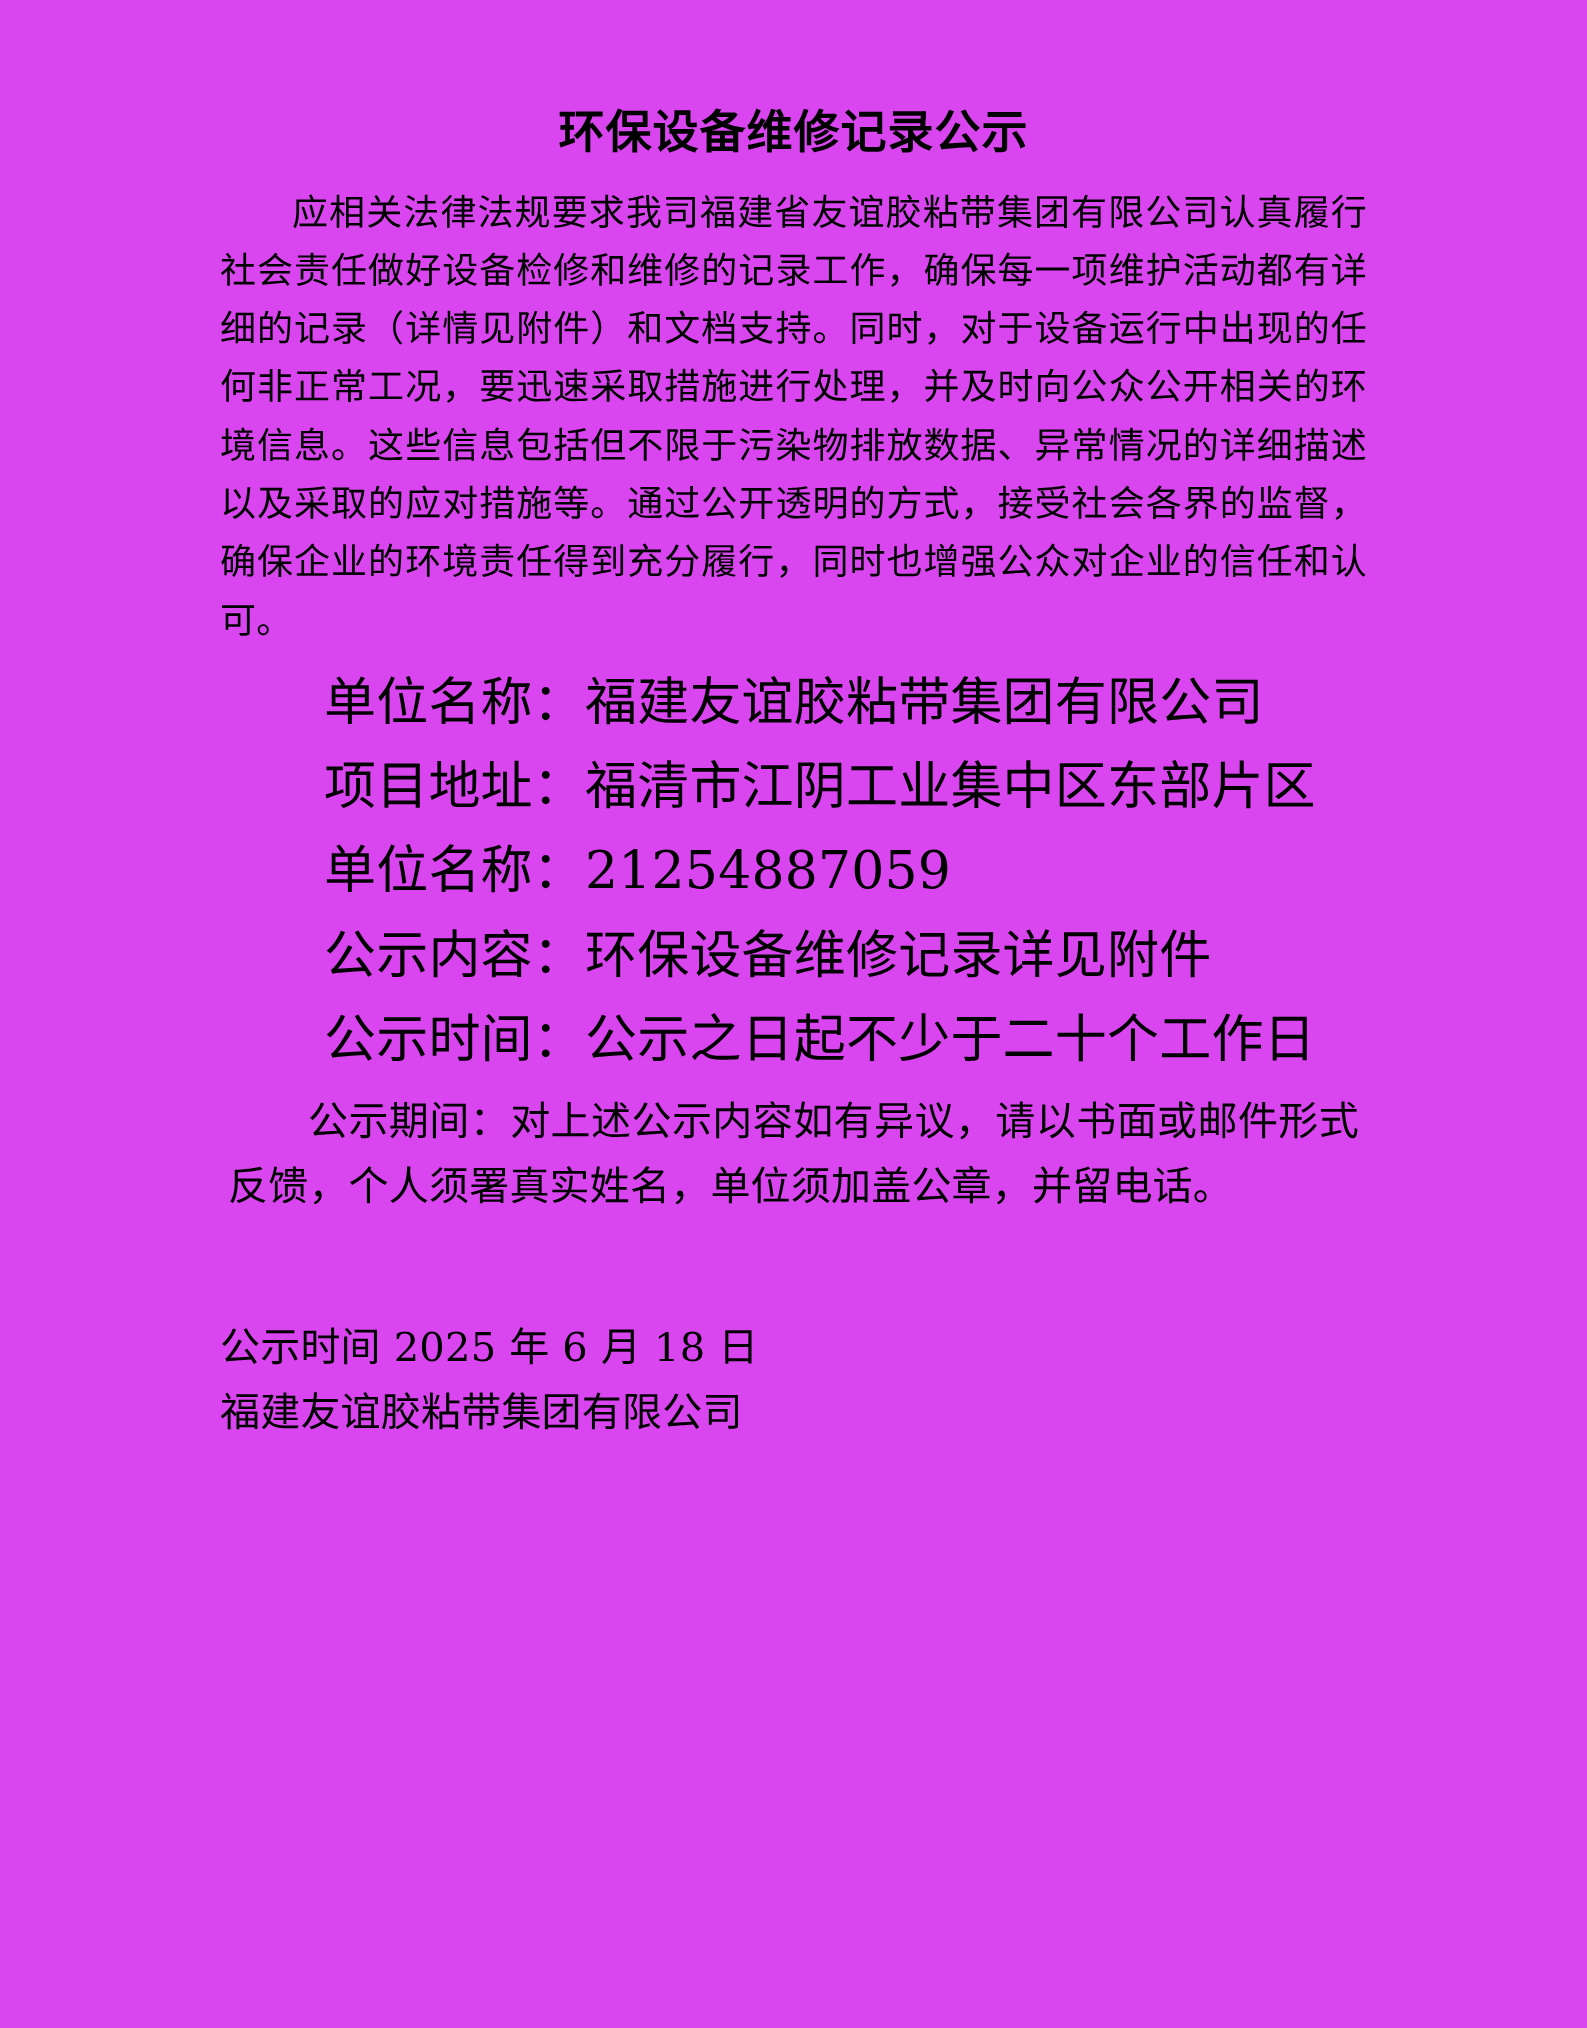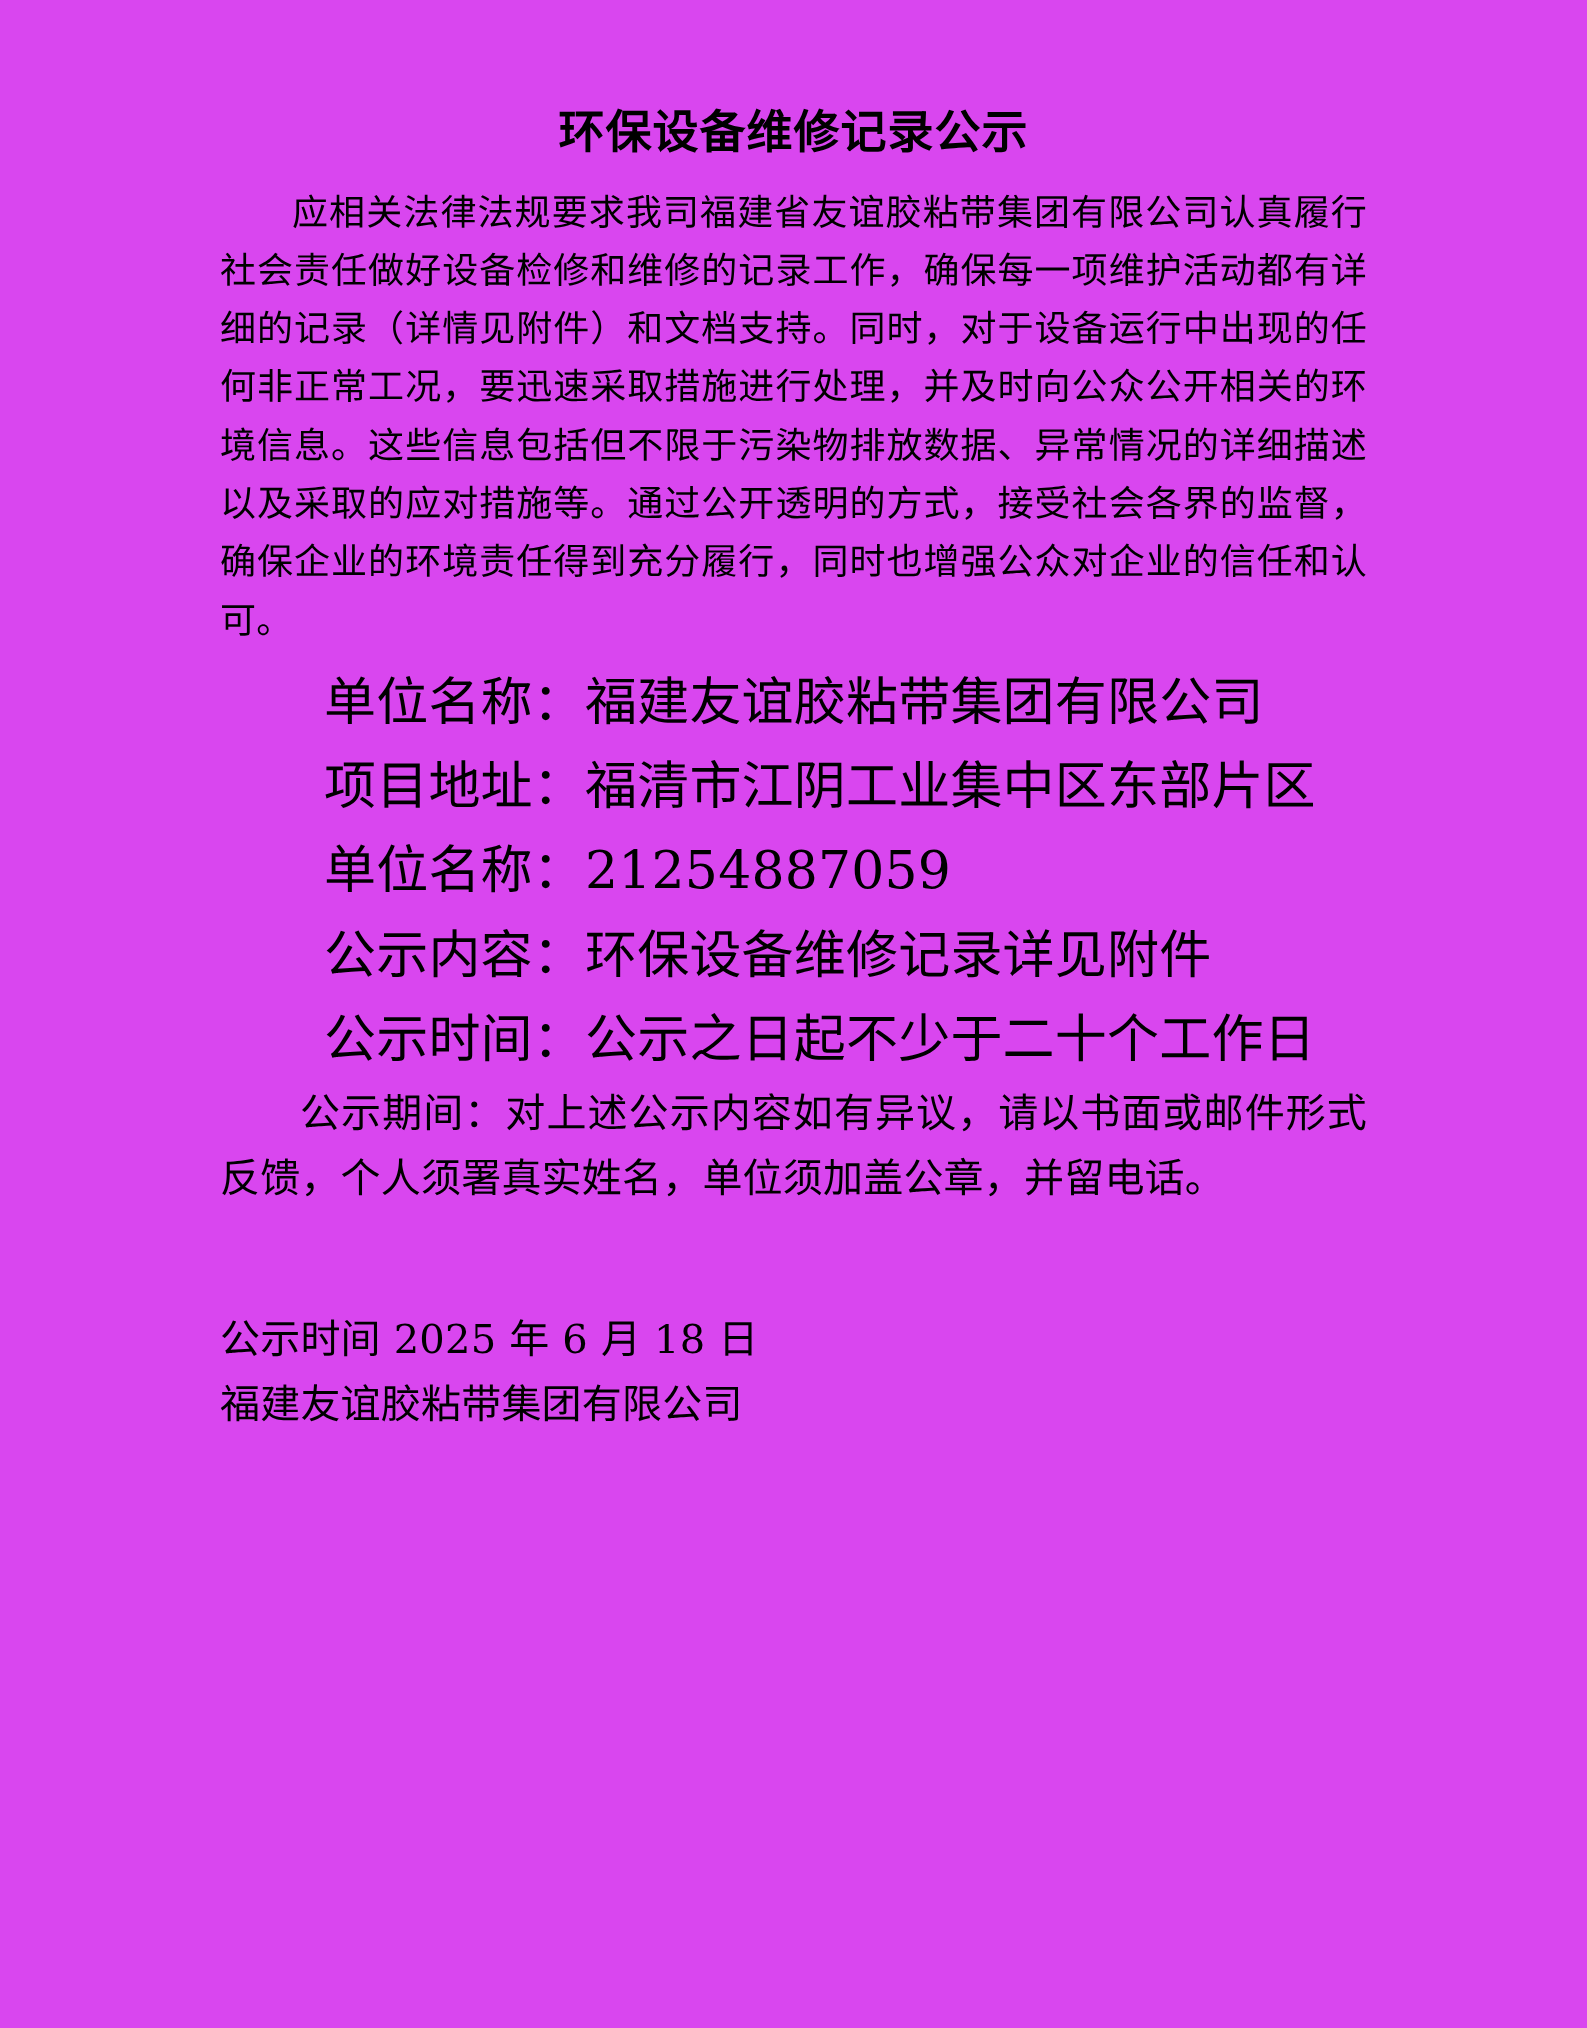--- a/index.html
+++ b/index.html
@@ -53,21 +53,21 @@
     letter-spacing: 0.2px;
   }
   .field-value {
     letter-spacing: 0.2px;
   }
   .notice-paragraph {
     font-size: 40px;
     line-height: 1.62;
     text-align: justify;
     text-justify: inter-ideograph;
-    margin: 0;
+    margin: 8px;
     text-indent: 2em;
     letter-spacing: 0.2px;
   }
   .signature-block {
     margin-top: 96px;
     padding-right: 60px;
   }
   .signature-line {
     font-size: 40px;
     line-height: 1.62;

